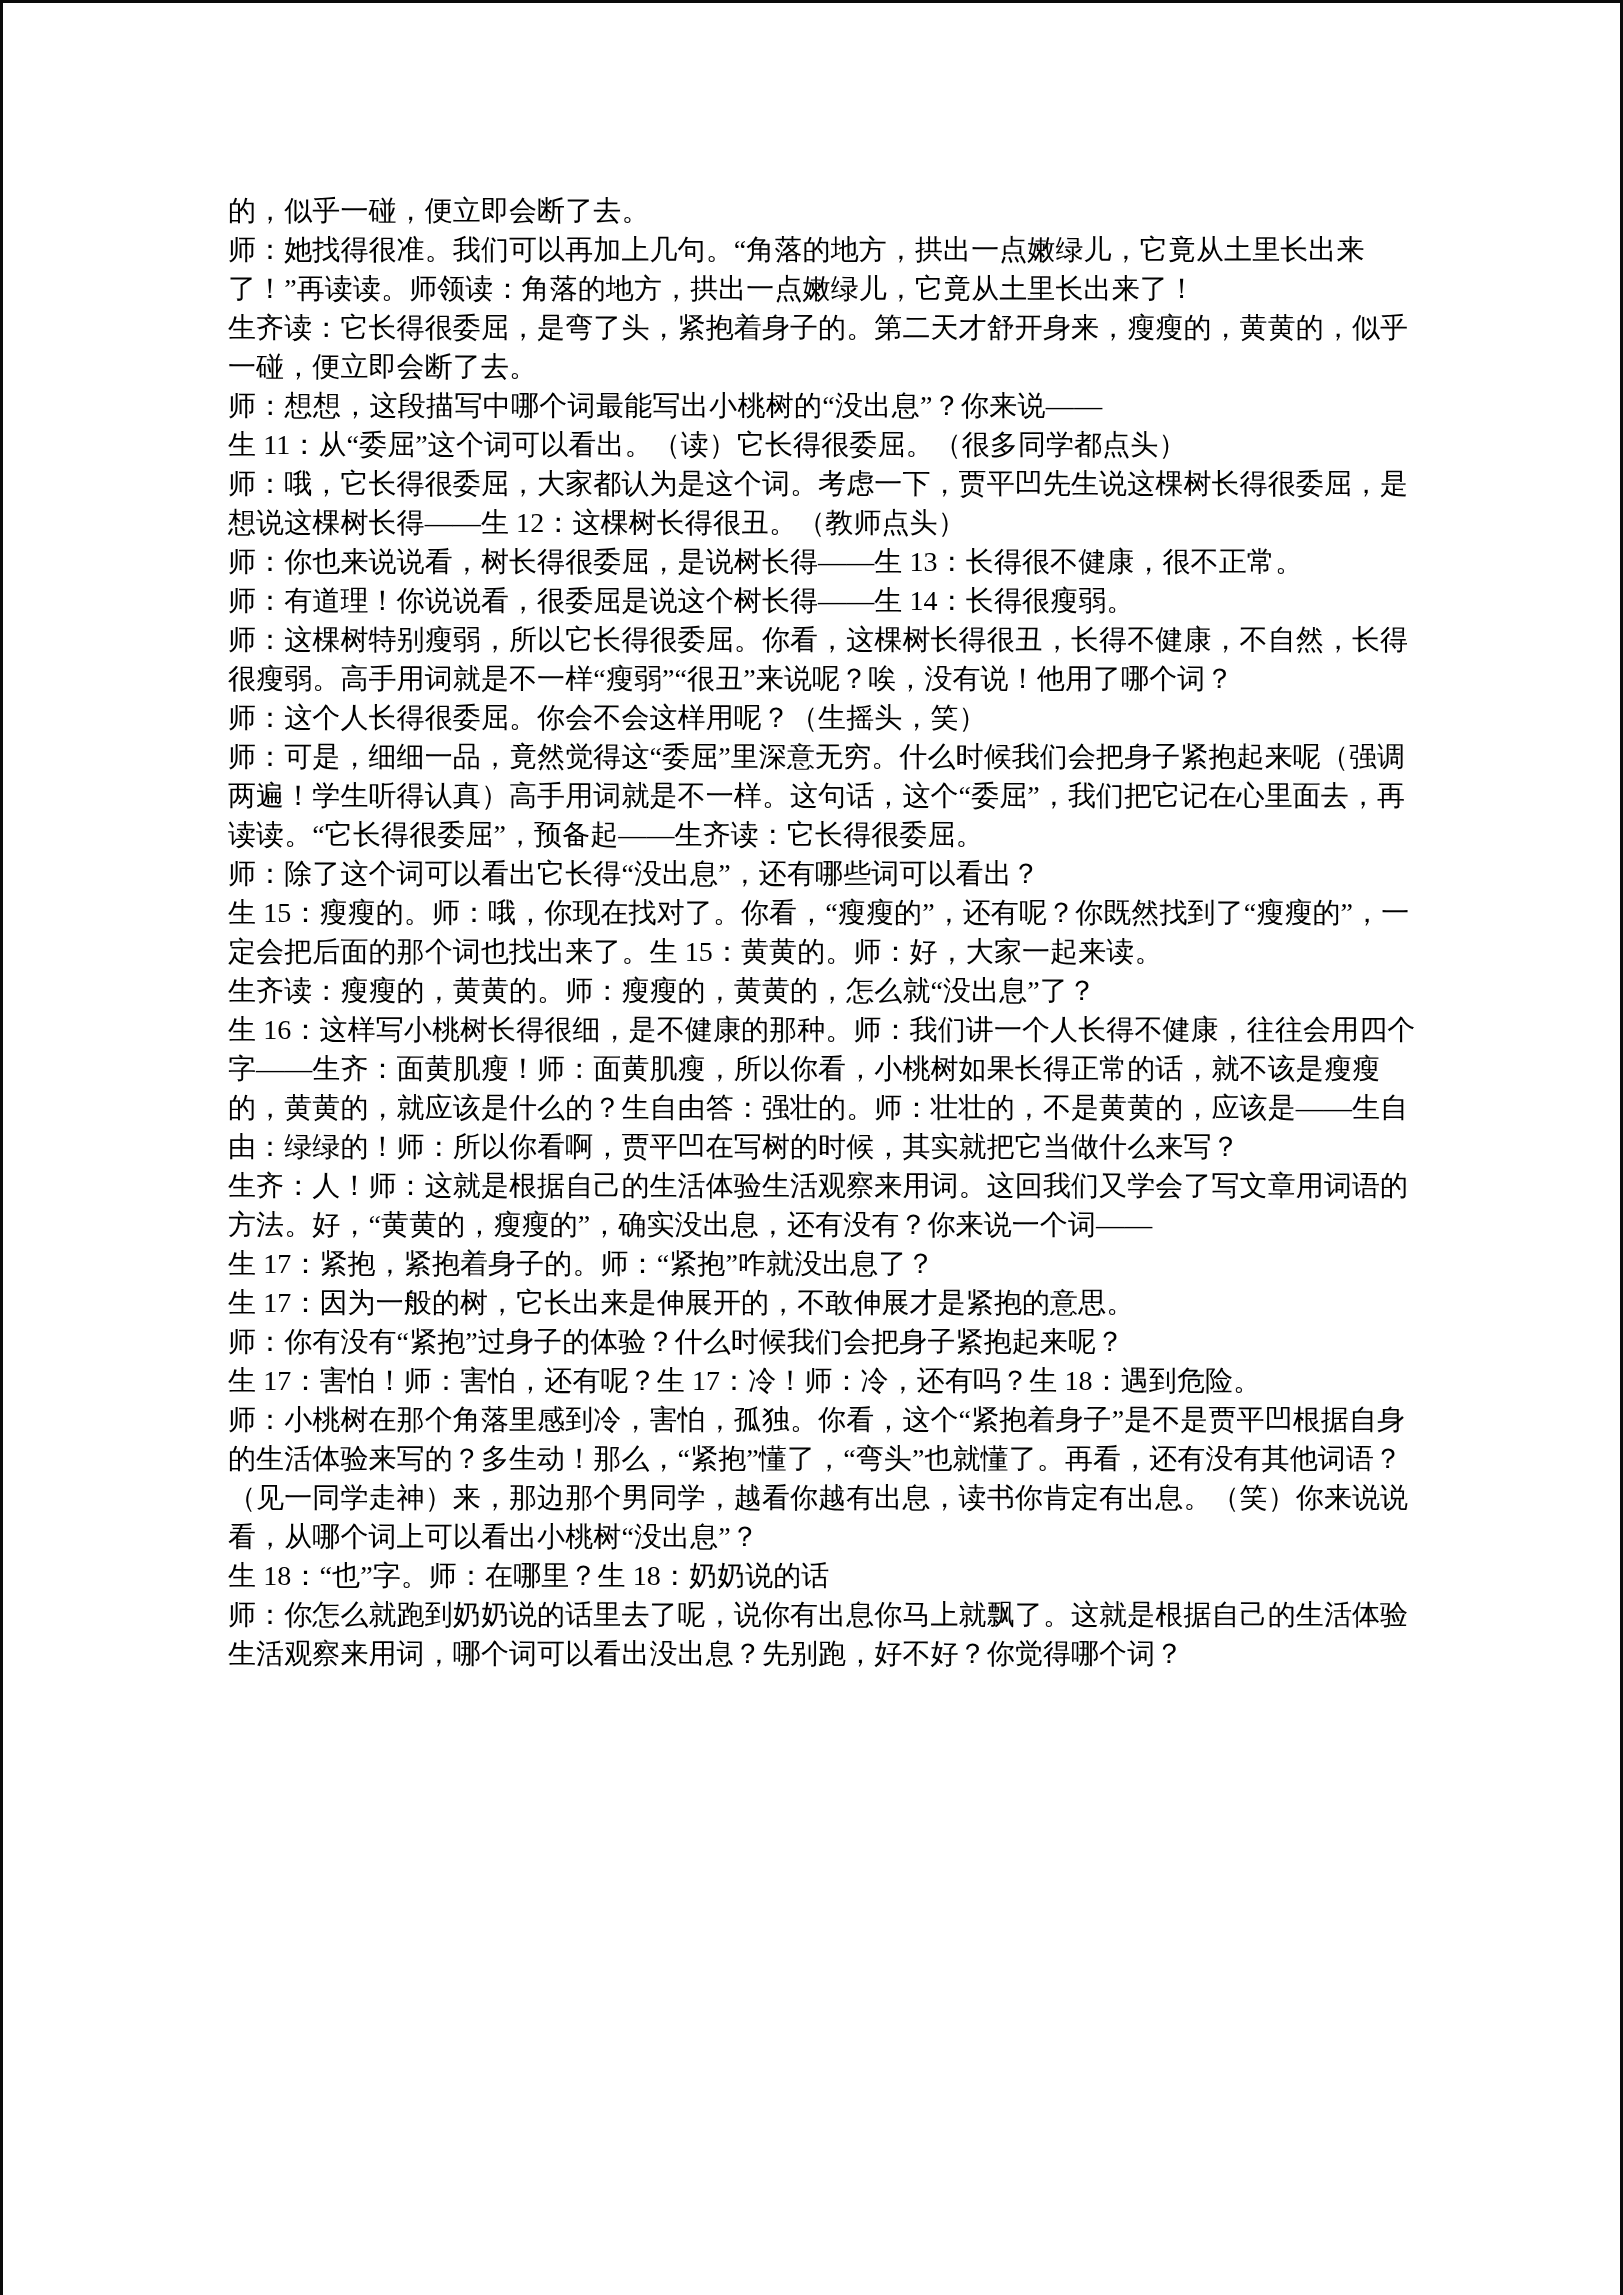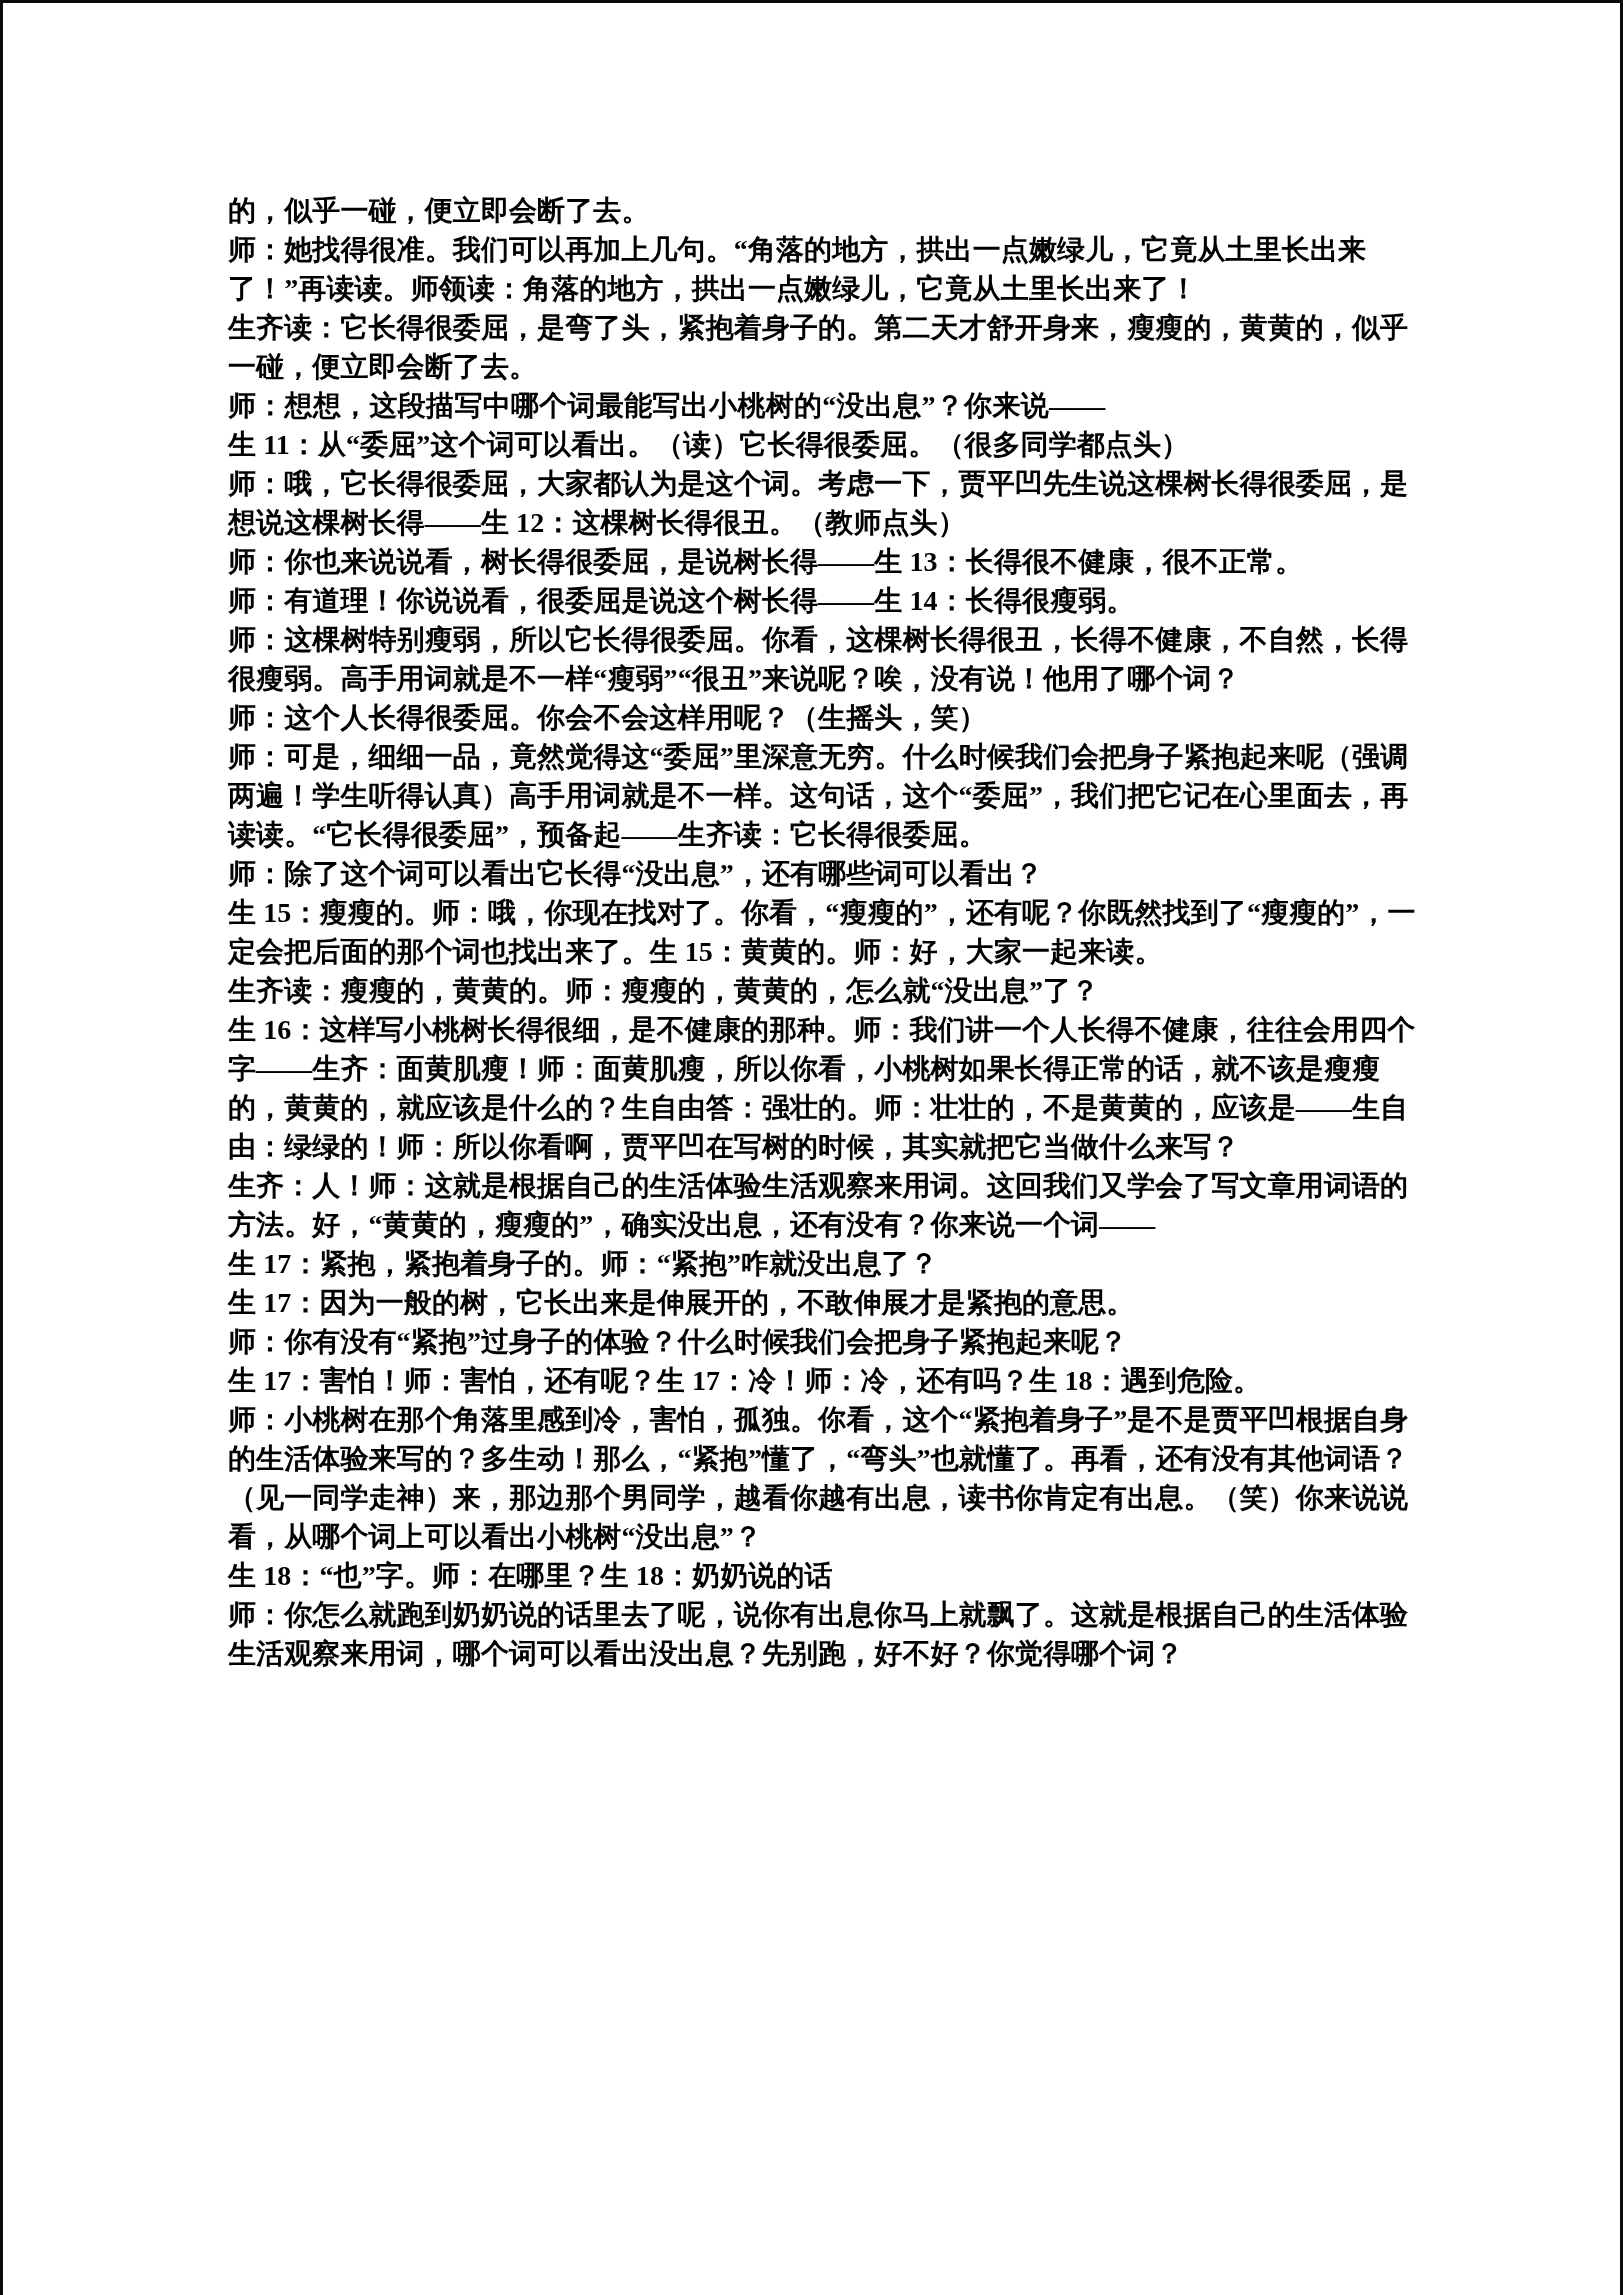--- a/index.html
+++ b/index.html
@@ -28,24 +28,24 @@
     top: 188px;
     width: 1200px;
   }
   .line {
     font-size: 28px;
     line-height: 39px;
     color: #000000;
     letter-spacing: 0.1px;
     white-space: pre-wrap;
     word-break: break-all;
-    font-weight: 700;
+    font-weight: 400;
   }
   .line.bold {
-    font-weight: 700;
+    font-weight: 400;
     letter-spacing: 0.3px;
   }
   .para {
     margin: 0;
     padding: 0;
   }
 </style>
 </head>
 <body>
 

